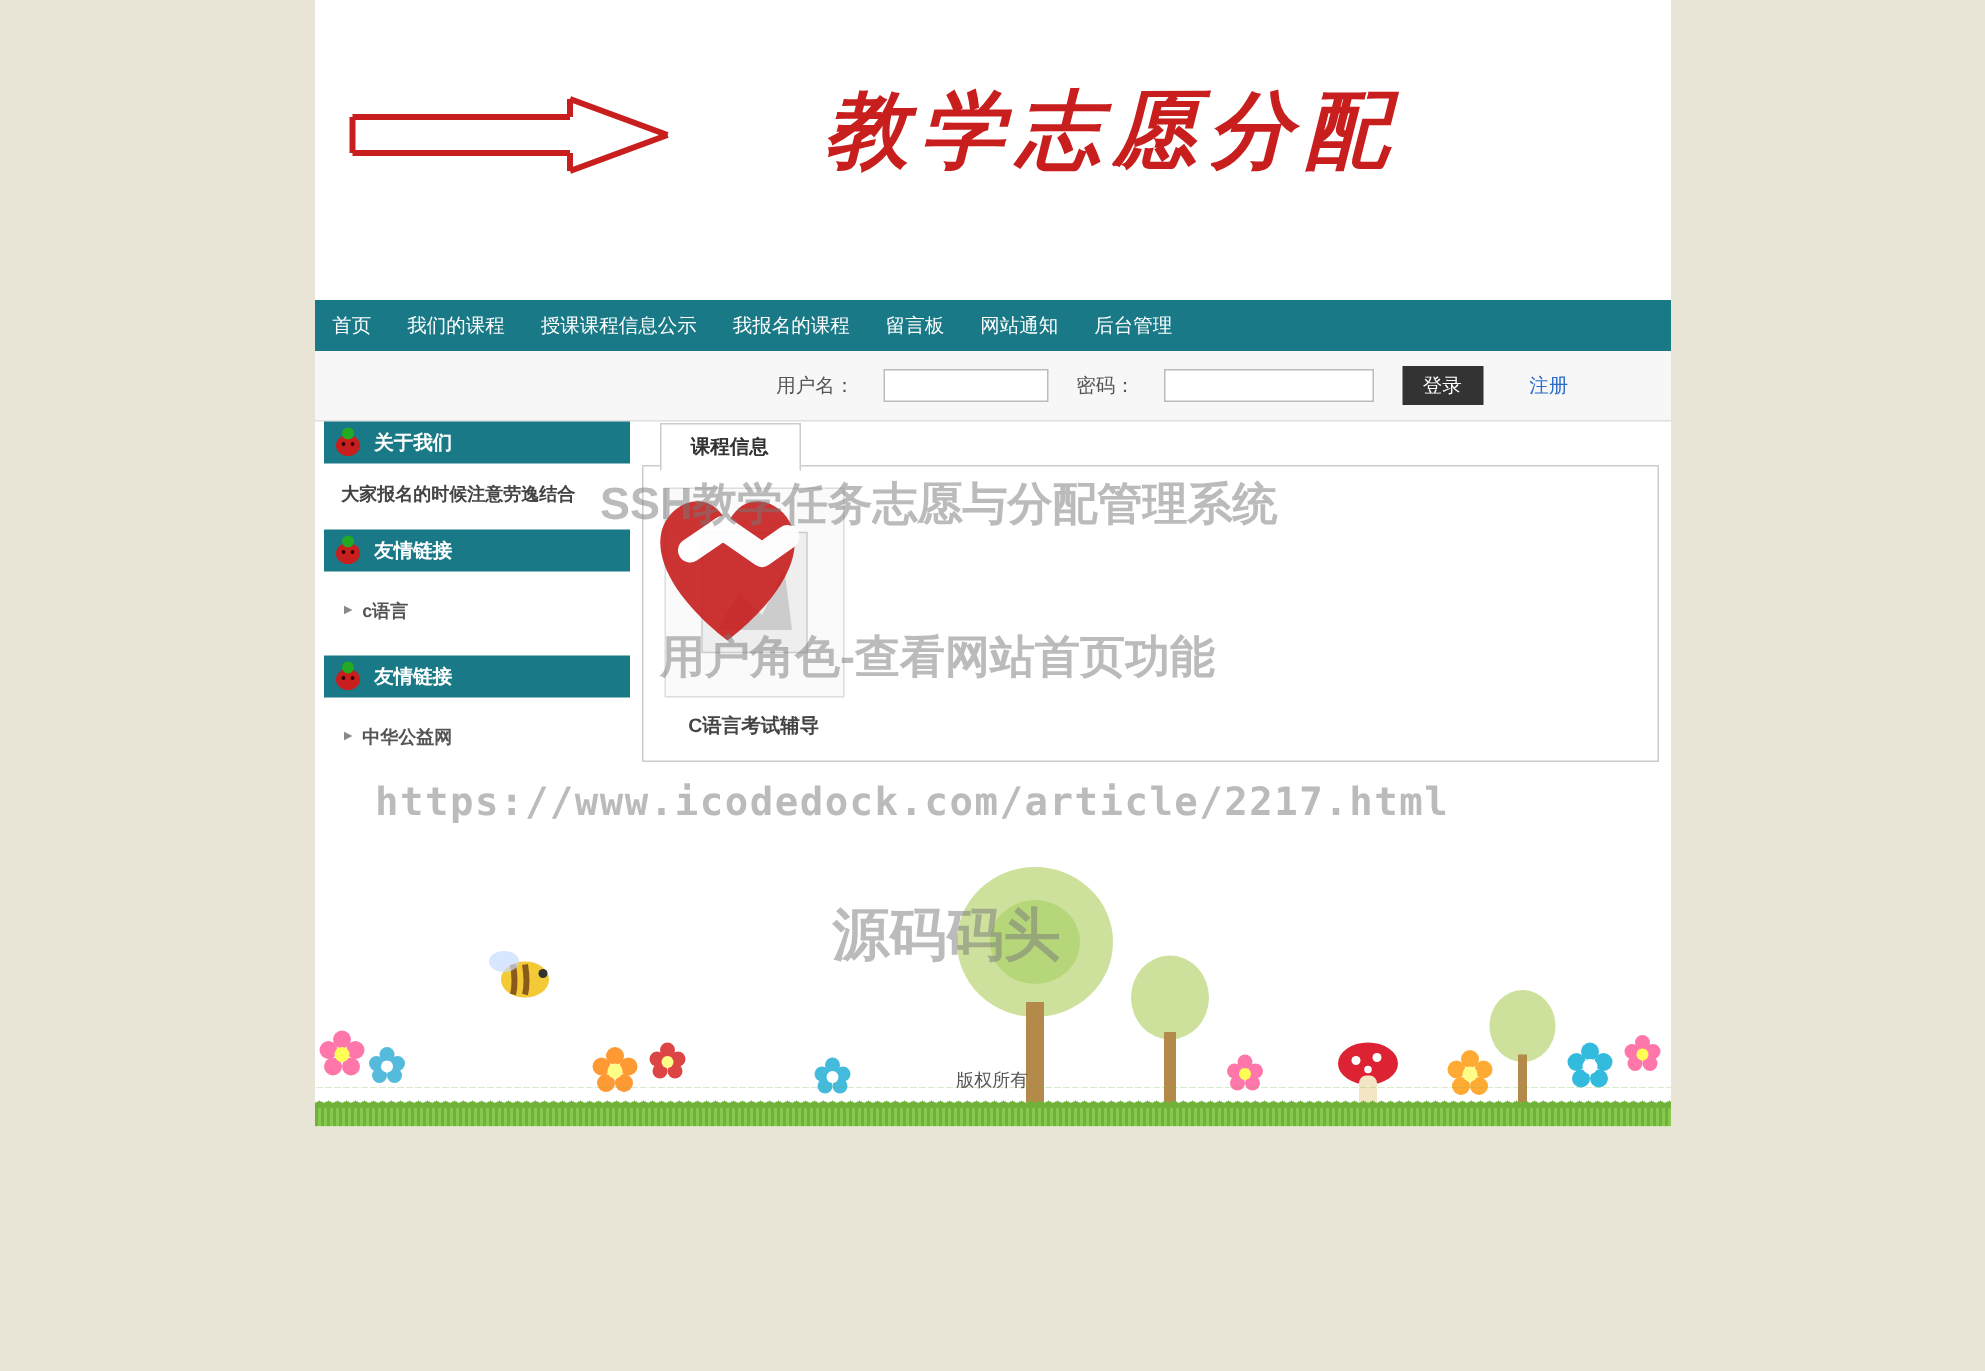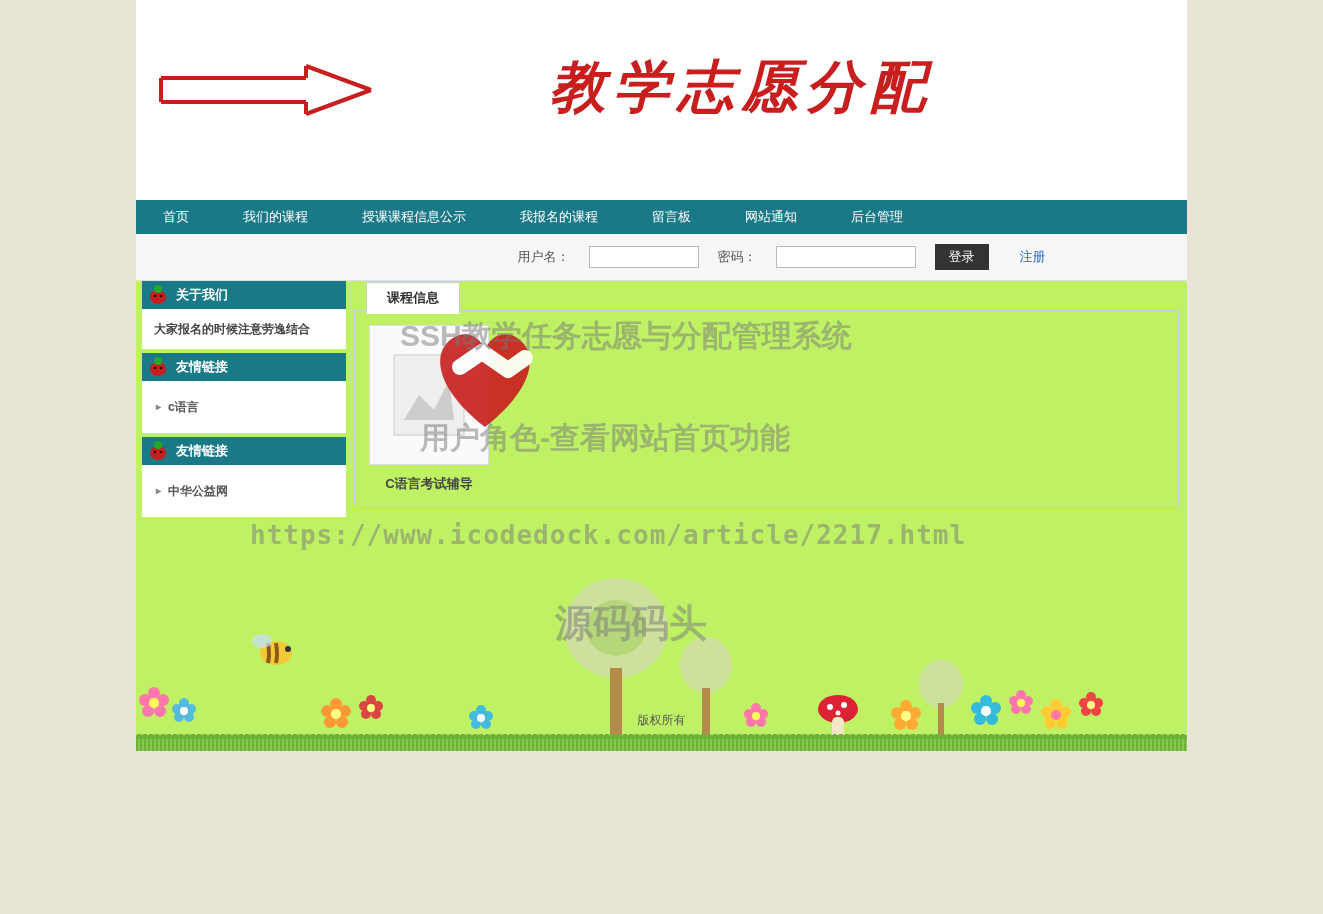--- a/index.html
+++ b/index.html
@@ -5,23 +5,23 @@
 * { margin: 0; padding: 0; box-sizing: border-box; }
 body {
   font-family: "Microsoft YaHei", SimSun, sans-serif;
   font-size: 12px;
   color: #333;
   background: #e8e4d6;
   position: relative;
   min-height: 914px;
 }
 .container {
-  width: 1051px;
+  width: 904px;
   margin: 0 auto;
-  background: #bef264;
+  background: #ffffff;
   position: relative;
 }
 .header {
   height: 200px;
   background: #fff;
   position: relative;
   padding-top: 50px;
 }
 .arrow-wrap {
   position: absolute;
@@ -39,21 +39,21 @@
   font-style: italic;
   padding-left: 160px;
 }
 .nav {
   background: #1a7986;
   height: 34px;
   display: flex;
 }
 .nav-item {
   color: #fff;
-  padding: 0 27px;
+  padding: 0 12px;
   line-height: 34px;
   font-size: 13px;
   cursor: pointer;
   white-space: nowrap;
 }
 .login-bar {
   background: #f7f7f7;
   border-bottom: 1px solid #e0e0e0;
   padding: 10px 0;
   text-align: center;
@@ -183,21 +183,21 @@
 }
 .watermark {
   position: absolute;
   pointer-events: none;
   font-weight: bold;
   color: rgba(120,120,120,0.5);
   font-family: "Microsoft YaHei", sans-serif;
   white-space: nowrap;
 }
 .wm1 { left: 400px; top: 316px; font-size: 30px; }
-.wm2 { left: 420px; top: 418px; font-size: 30px; }
+.wm2 { left: 440px; top: 418px; font-size: 30px; }
 .wm3 { left: 250px; top: 520px; font-size: 26px; font-family: monospace; letter-spacing: 1px; text-align: center; }
 .wm4 { left: 555px; top: 598px; font-size: 38px; }
 .wm-heart {
   position: absolute;
   left: 420px; top: 312px;
   opacity: 0.9;
   pointer-events: none;
 }
 </style>
 </head>

